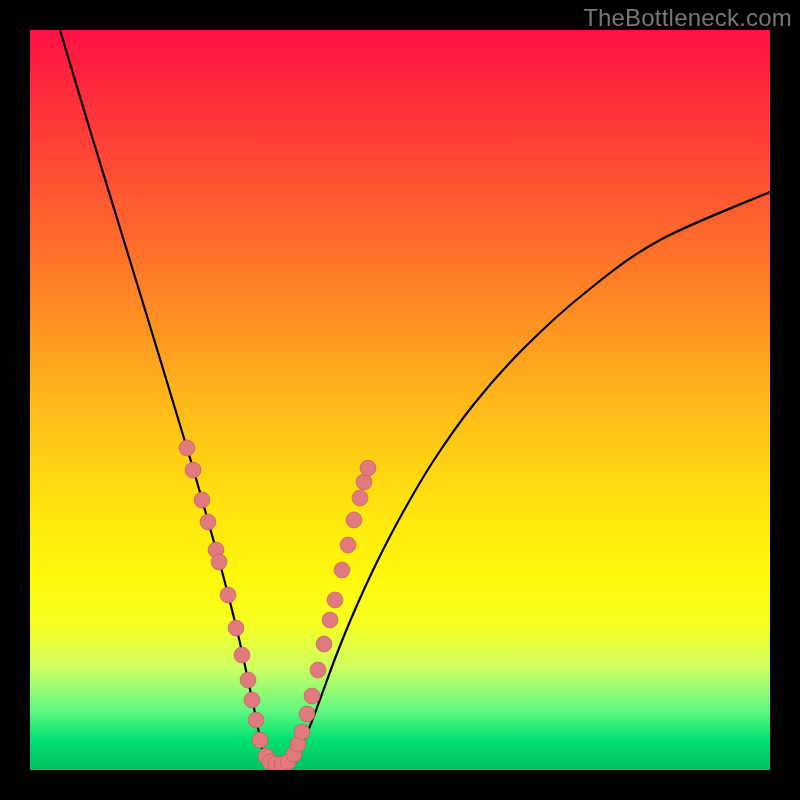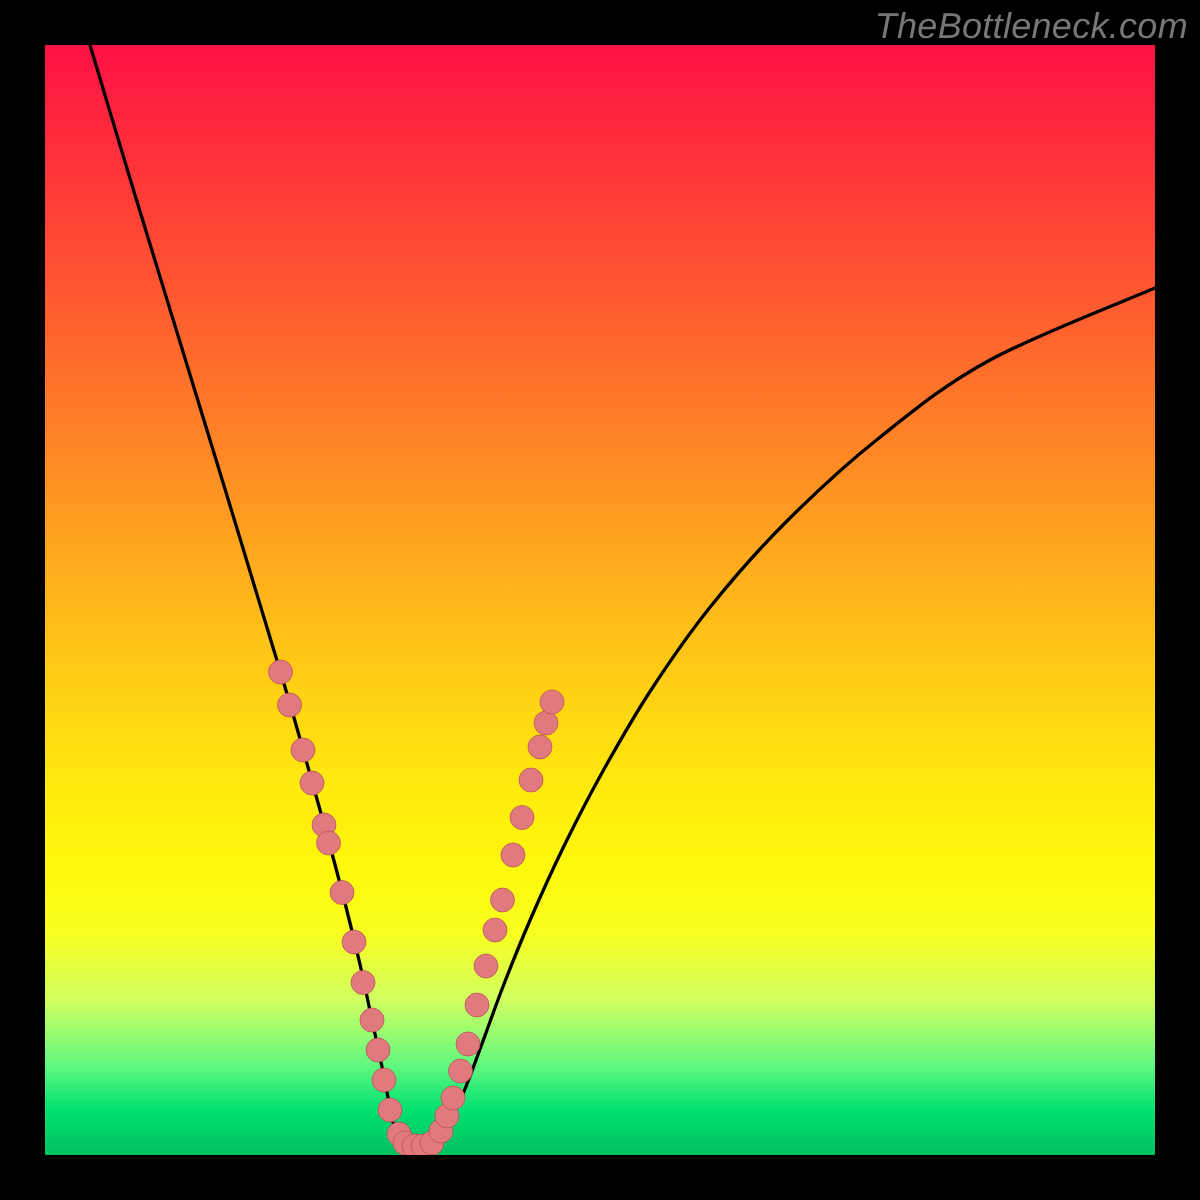--- a/index.html
+++ b/index.html
@@ -44,21 +44,20 @@
   .watermark {
     position: absolute;
     top: 4px;
     right: 8px;
     color: #777;
     font-size: 24px;
     font-weight: 500;
     letter-spacing: 0.2px;
     user-select: none;
     z-index: 5;
-    font-style: italic;
   }
   svg.curve {
     position: absolute;
     left: 30px;
     top: 30px;
     width: 740px;
     height: 740px;
     z-index: 4;
   }
   .curve-path {

